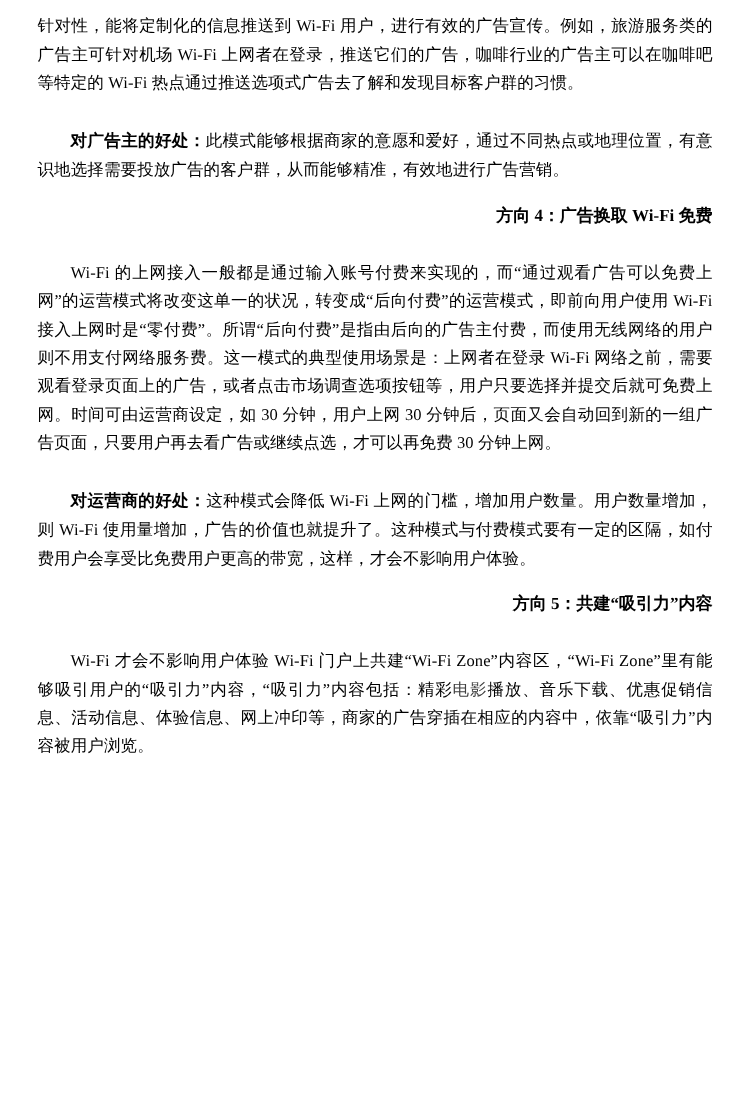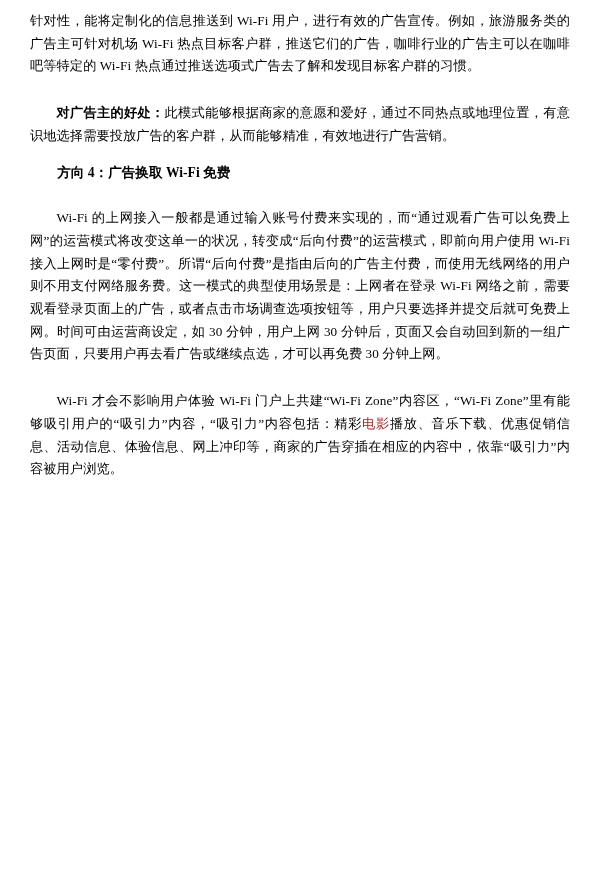--- a/index.html
+++ b/index.html
@@ -35,42 +35,47 @@
   }
   .lead {
     font-weight: bold;
   }
   h2.heading {
     font-size: 13.6px;
     font-weight: bold;
     margin: 14px 0 10px 0;
     text-indent: 2em;
     line-height: 1.6;
+    text-align: right;
   }
   .link {
-    color: #b91c1c;
+    color: #404040;
     text-decoration: none;
   }
 </style>
 </head>
 <body>
 
 <div class="page">
 
-  <p class="para">针对性，能将定制化的信息推送到 Wi-Fi 用户，进行有效的广告宣传。例如，旅游服务类的广告主可针对机场 Wi-Fi 热点目标客户群，推送它们的广告，咖啡行业的广告主可以在咖啡吧等特定的 Wi-Fi 热点通过推送选项式广告去了解和发现目标客户群的习惯。</p>
+  <p class="para">针对性，能将定制化的信息推送到 Wi-Fi 用户，进行有效的广告宣传。例如，旅游服务类的广告主可针对机场 Wi-Fi 上网者在登录，推送它们的广告，咖啡行业的广告主可以在咖啡吧等特定的 Wi-Fi 热点通过推送选项式广告去了解和发现目标客户群的习惯。</p>
 
   <p class="para indent">
     <span class="lead">对广告主的好处：</span><span>此模式能够根据商家的意愿和爱好，通过不同热点或地理位置，有意识地选择需要投放广告的客户群，从而能够精准，有效地进行广告营销。</span>
   </p>
 
 
   <h2 class="heading">方向 4：广告换取 Wi-Fi 免费</h2>
 
   <p class="para indent">Wi-Fi 的上网接入一般都是通过输入账号付费来实现的，而“通过观看广告可以免费上网”的运营模式将改变这单一的状况，转变成“后向付费”的运营模式，即前向用户使用 Wi-Fi 接入上网时是“零付费”。所谓“后向付费”是指由后向的广告主付费，而使用无线网络的用户则不用支付网络服务费。这一模式的典型使用场景是：上网者在登录 Wi-Fi 网络之前，需要观看登录页面上的广告，或者点击市场调查选项按钮等，用户只要选择并提交后就可免费上网。时间可由运营商设定，如 30 分钟，用户上网 30 分钟后，页面又会自动回到新的一组广告页面，只要用户再去看广告或继续点选，才可以再免费 30 分钟上网。</p>
 
 
+  <p class="para indent">
+    <span class="lead">对运营商的好处：</span><span>这种模式会降低 Wi-Fi 上网的门槛，增加用户数量。用户数量增加，则 Wi-Fi 使用量增加，广告的价值也就提升了。这种模式与付费模式要有一定的区隔，如付费用户会享受比免费用户更高的带宽，这样，才会不影响用户体验。</span>
+  </p>
 
+  <h2 class="heading">方向 5：共建“吸引力”内容</h2>
 
   <p class="para indent">
     <span>Wi-Fi 才会不影响用户体验 Wi-Fi 门户上共建“Wi-Fi Zone”内容区，“Wi-Fi Zone”里有能够吸引用户的“吸引力”内容，“吸引力”内容包括：精彩</span><a class="link" href="#">电影</a><span>播放、音乐下载、优惠促销信息、活动信息、体验信息、网上冲印等，商家的广告穿插在相应的内容中，依靠“吸引力”内容被用户浏览。</span>
   </p>
 
 </div>
 
 </body></html>

